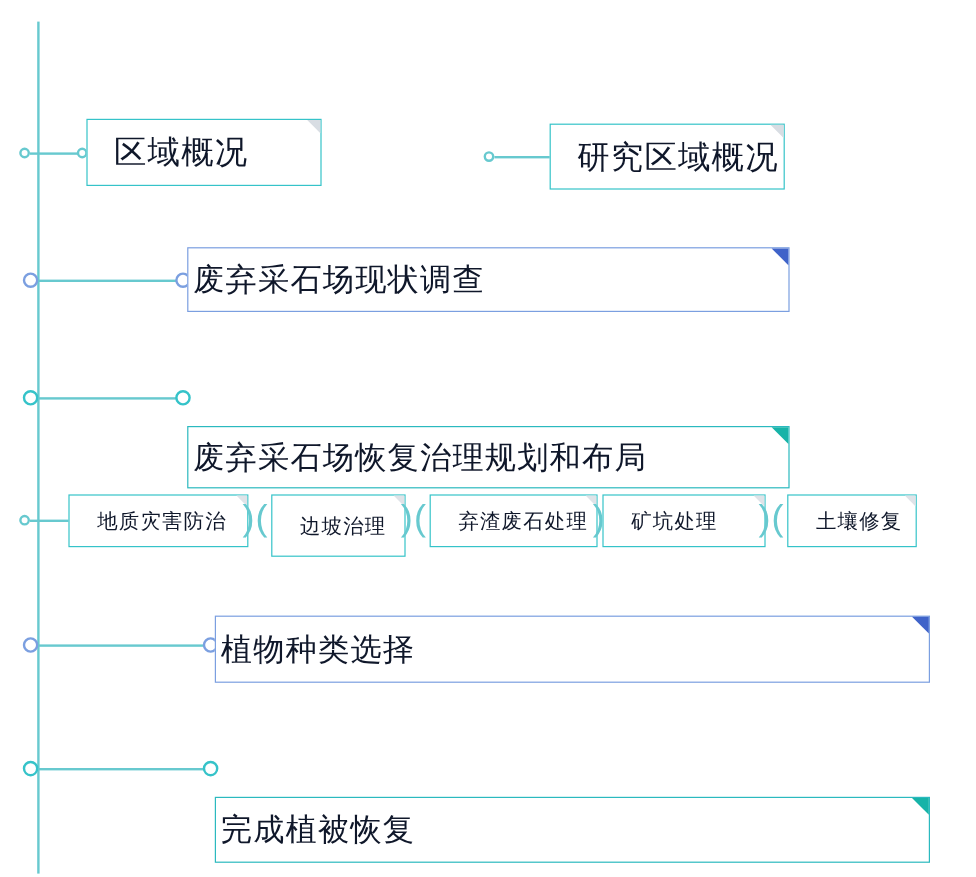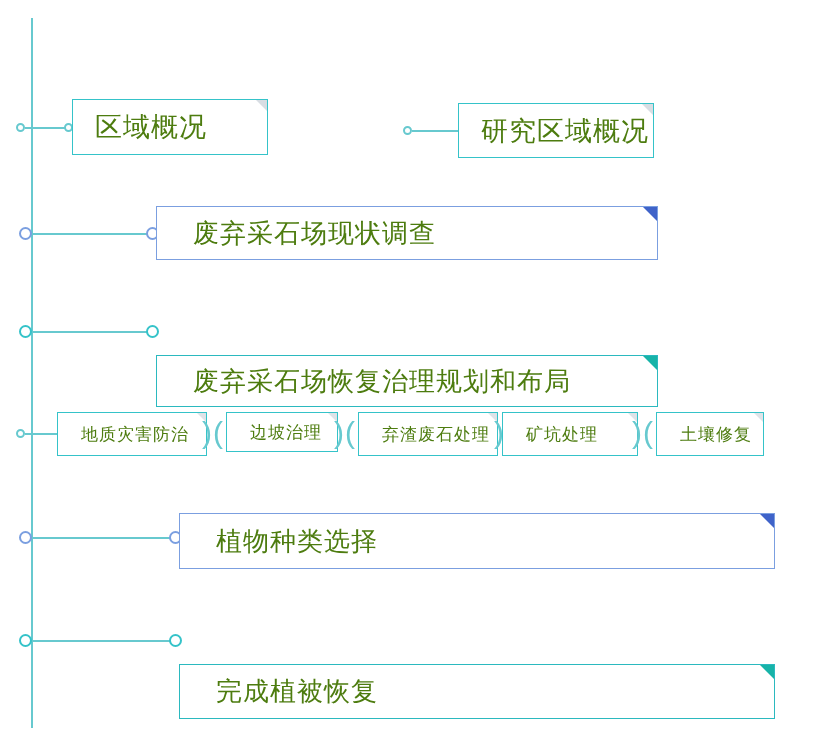--- a/index.html
+++ b/index.html
@@ -50,21 +50,21 @@
     position: absolute;
     height: 2px;
     background: #67c9cf;
   }
   .box {
     position: absolute;
     box-sizing: border-box;
     background: #ffffff;
     display: flex;
     align-items: center;
-    color: #4d7c0f;
+    color: #0f172a;
     white-space: nowrap;
     letter-spacing: 1px;
   }
   .box .corner {
     position: absolute;
     top: 0;
     right: 0;
     width: 0;
     height: 0;
   }
@@ -72,21 +72,21 @@
   .corner-blue { border-top: 14px solid #3f63c9; border-left: 14px solid transparent; }
   .corner-teal { border-top: 14px solid #17b3a8; border-left: 14px solid transparent; }
   .corner-gray { border-top: 11px solid #d8dde3; border-left: 11px solid transparent; }
   .corner-gray-sm { border-top: 9px solid #dfe3e8; border-left: 9px solid transparent; }
 
   .b-teal { border: 1.5px solid #35c3c9; }
   .b-blue { border: 1.5px solid #7b9fe0; }
   .b-tealdark { border: 1.5px solid #2bb9bf; margin-top: 47px; }
 
   .big-text { font-size: 27px; padding-left: 22px; }
-  .mid-text { font-size: 26px; padding-left: 36px; }
+  .mid-text { font-size: 26px; padding-left: 4px; }
   .small-text { font-size: 17px; padding-left: 23px; }
   .paren {
     position: absolute;
     color: #67c9cf;
     font-size: 30px;
     line-height: 1;
   }
 </style>
 </head>
 <body>
@@ -129,21 +129,21 @@
   <div class="node-dot dot-small" style="left:16px; top:429px;"></div>
   <div class="connector" style="left:25px; top:433px; width:34px;"></div>
 
   <div class="box b-teal small-text" style="left:57px; top:412px; width:150px; height:44px;">
     <span>地质灾害防治</span>
     <span class="corner corner-gray-sm"></span>
   </div>
   <div class="paren" style="left:202px; top:418px;">)</div>
   <div class="paren" style="left:213px; top:418px;">(</div>
 
-  <div class="box b-teal small-text" style="left:226px; top:412px; width:112px; height:40px;">
+  <div class="box b-teal small-text" style="left:226px; top:412px; width:112px; height:52px;">
     <span>边坡治理</span>
     <span class="corner corner-gray-sm"></span>
   </div>
   <div class="paren" style="left:334px; top:418px;">)</div>
   <div class="paren" style="left:345px; top:418px;">(</div>
 
   <div class="box b-teal small-text" style="left:358px; top:412px; width:140px; height:44px;">
     <span>弃渣废石处理</span>
     <span class="corner corner-gray-sm"></span>
   </div>

